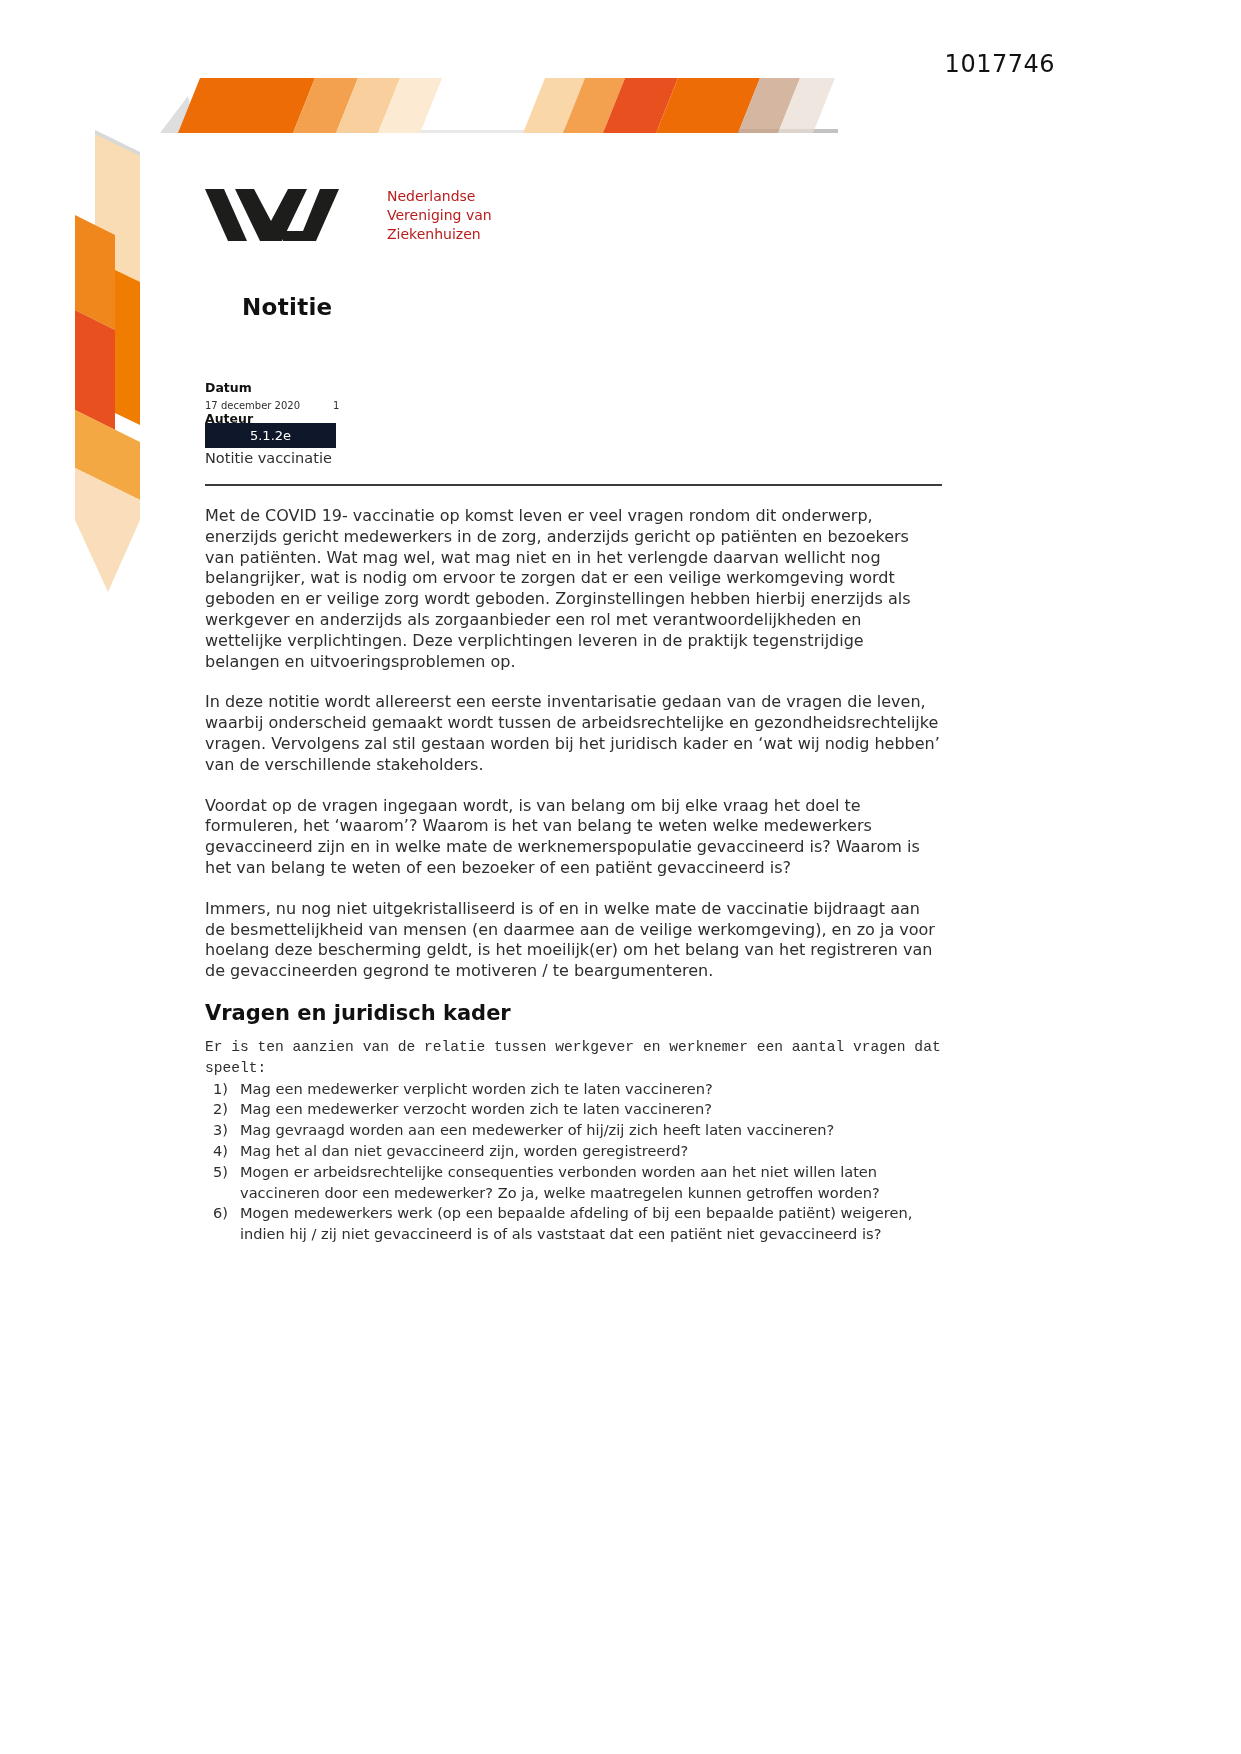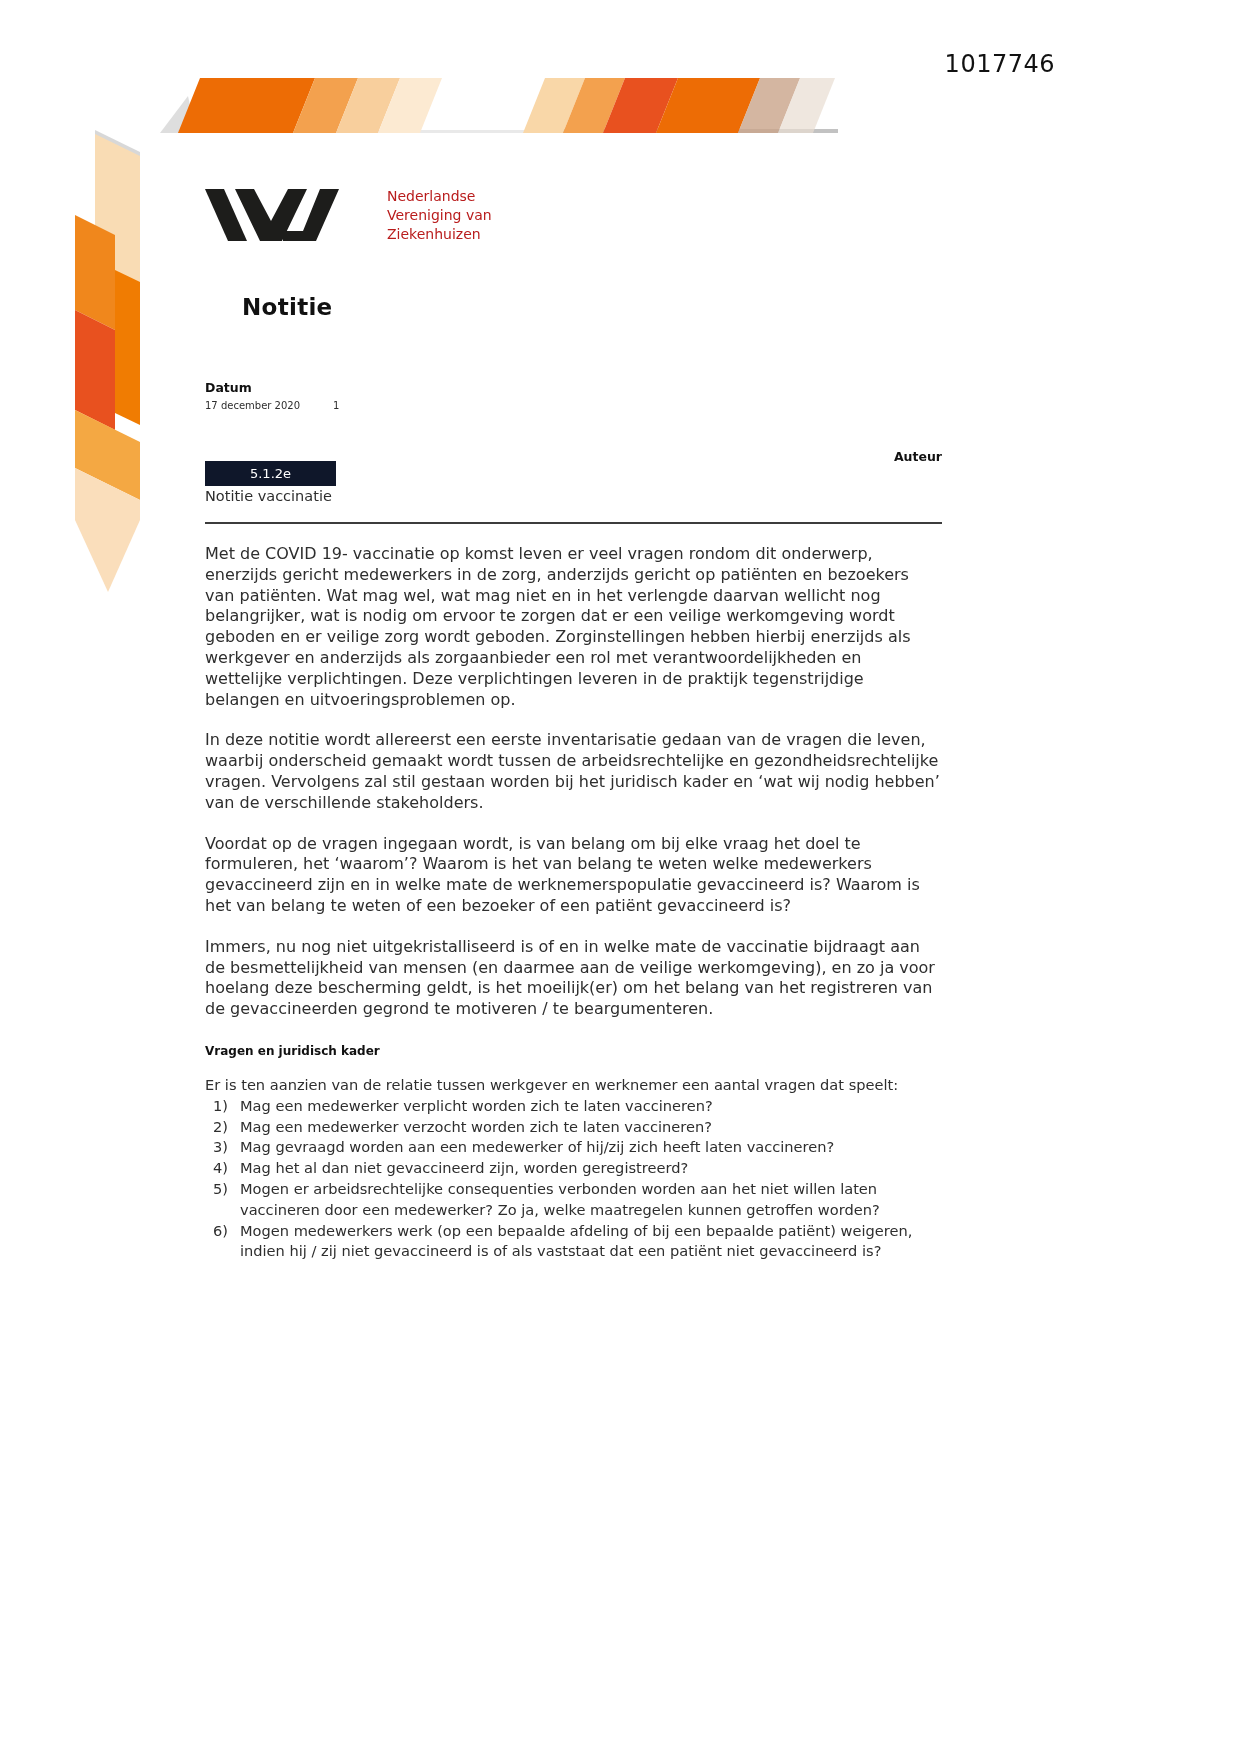--- a/index.html
+++ b/index.html
@@ -52,21 +52,21 @@
     margin-left:37px;
   }
   .meta-label {
     font-size:12.5px;
     font-weight:bold;
     color:#111111;
   }
   .datum-label { margin-top:60px; }
   .datum-value { margin-top:5px; font-size:10px; color:#2e2e2e; }
   .page-number { margin-left:33px; }
-  .auteur-label { margin-top:38px; position:relative; z-index:0;text-align:right; }
+  .auteur-label { position:relative; z-index:0; }
   .redaction {
     margin-top:-3px;
     width:131px;
     height:25px;
     background:#0f172a;
     color:#ffffff;
     font-size:13px;
     display:flex;
     align-items:center;
     justify-content:center;
@@ -83,29 +83,30 @@
   }
   .body-para {
     margin-top:20px;
     font-size:16px;
     line-height:20.8px;
     color:#2e2e2e;
   }
   .section-heading {
     margin-top:21px;
     margin-bottom:13px;
-    font-size:12px;
+    font-size:21px;
     line-height:21px;
     font-weight:bold;
     color:#111111;
   }
   .section-intro {
     font-size:14.6px;
     line-height:20.8px;
     color:#2e2e2e;
+    font-family:Liberation Mono, monospace;
   }
   .q-list { list-style:none; }
   .q-item {
     display:flex;
     font-size:14.6px;
     line-height:20.8px;
     color:#2e2e2e;
   }
   .q-num { flex:0 0 35px; padding-left:8px; }
   .q-text { flex:1; }

